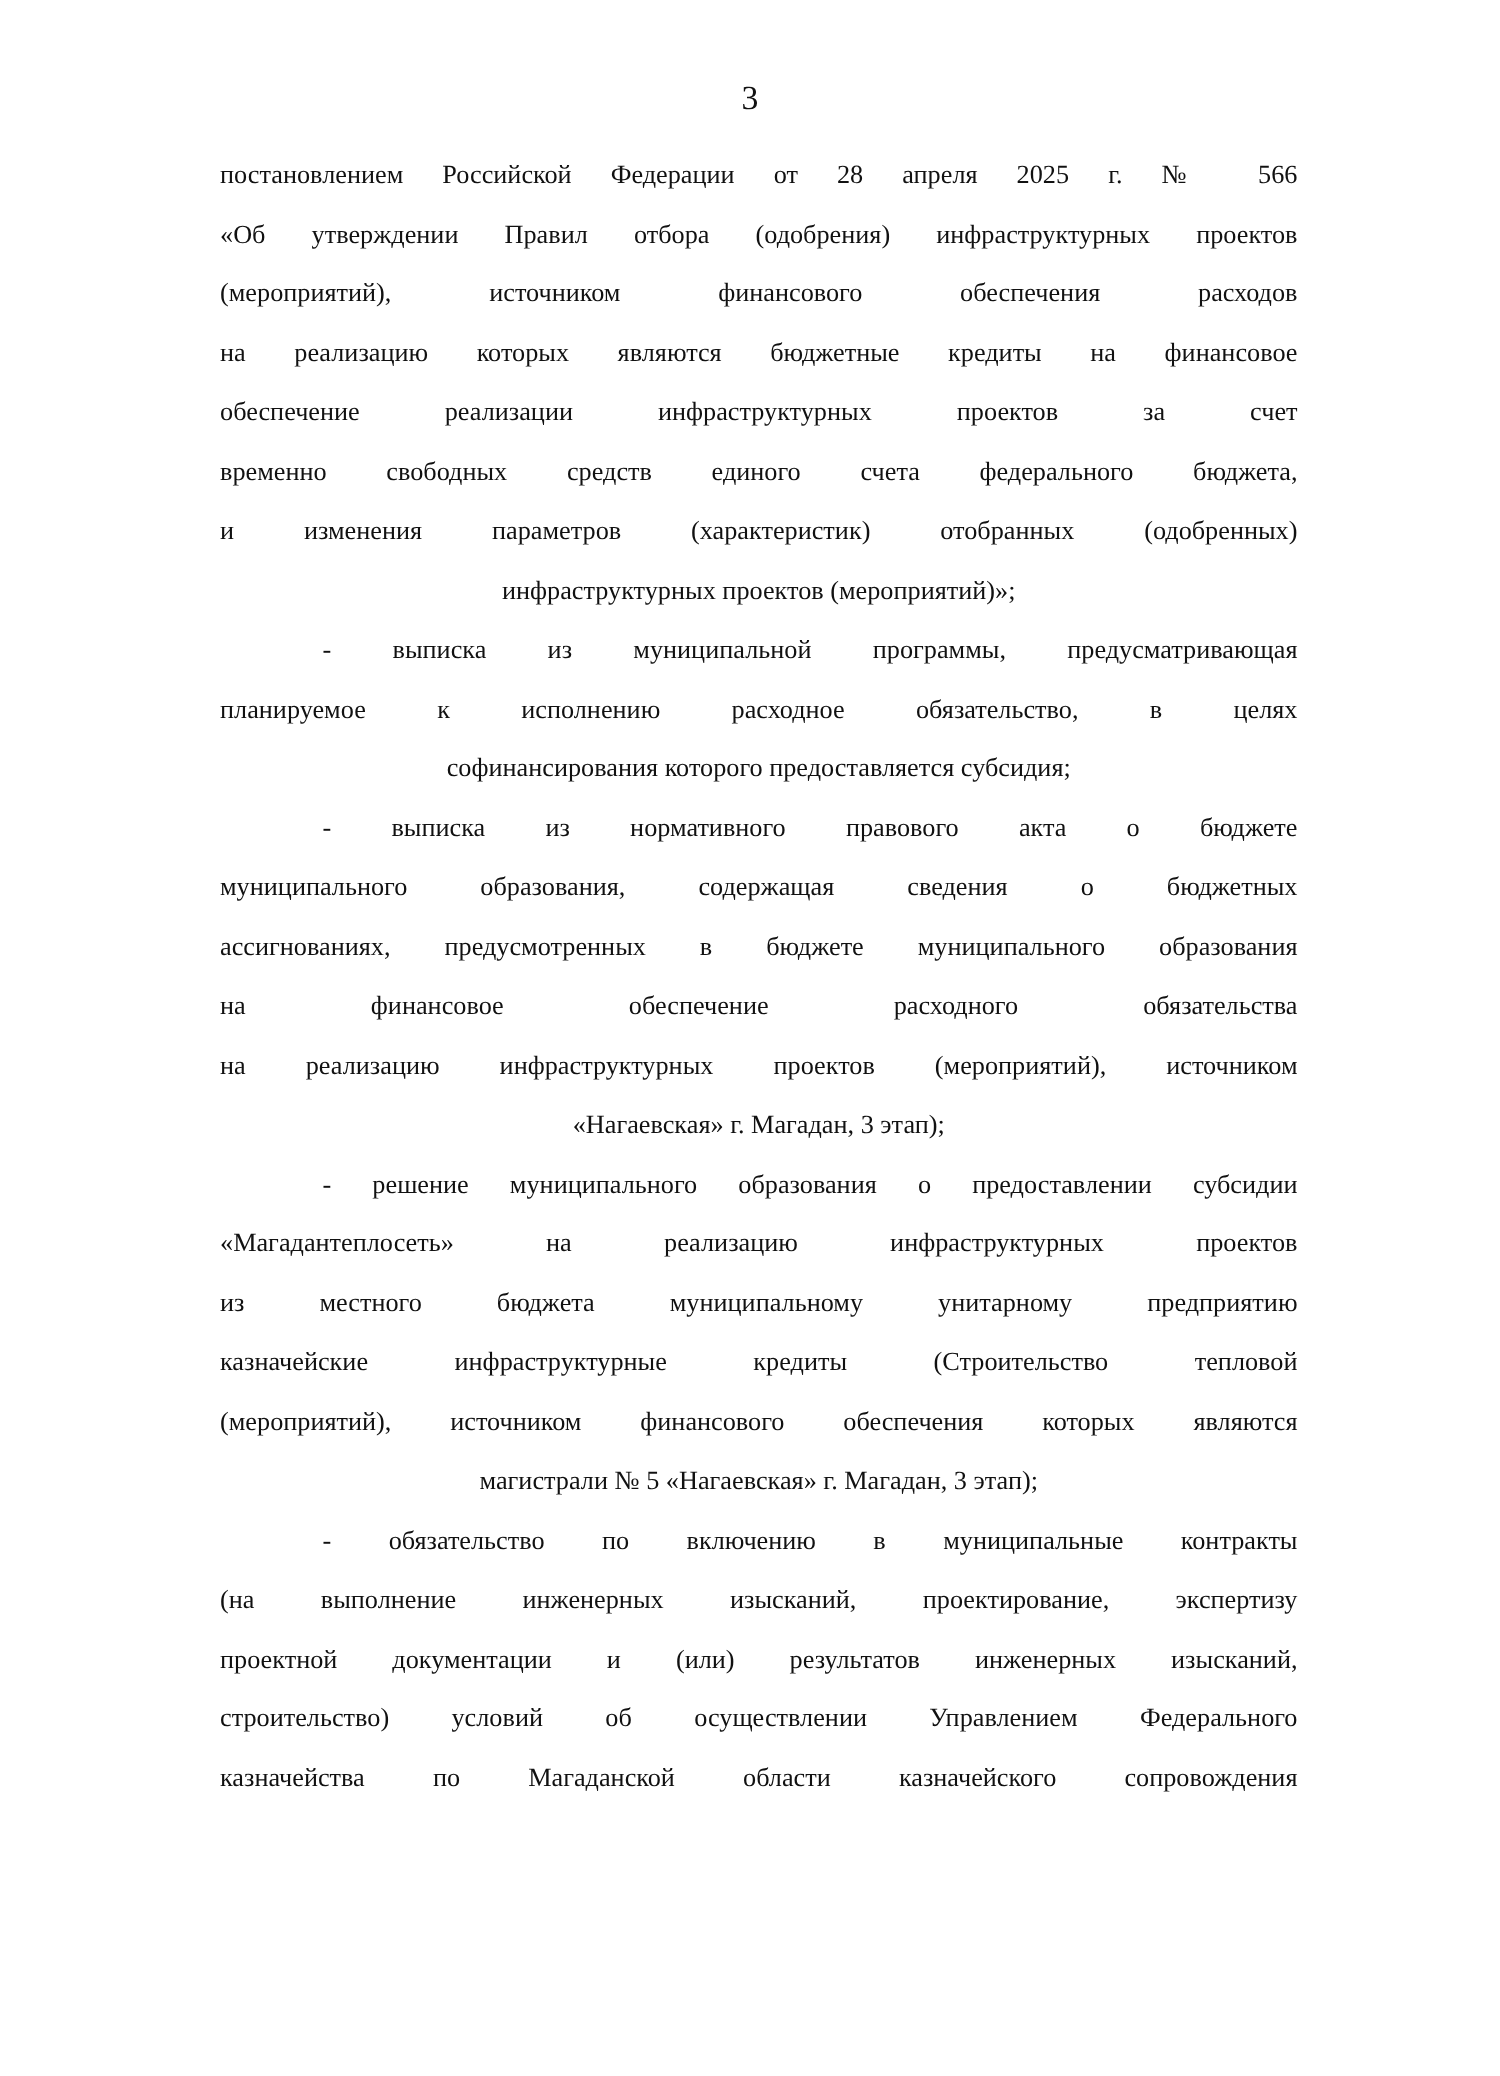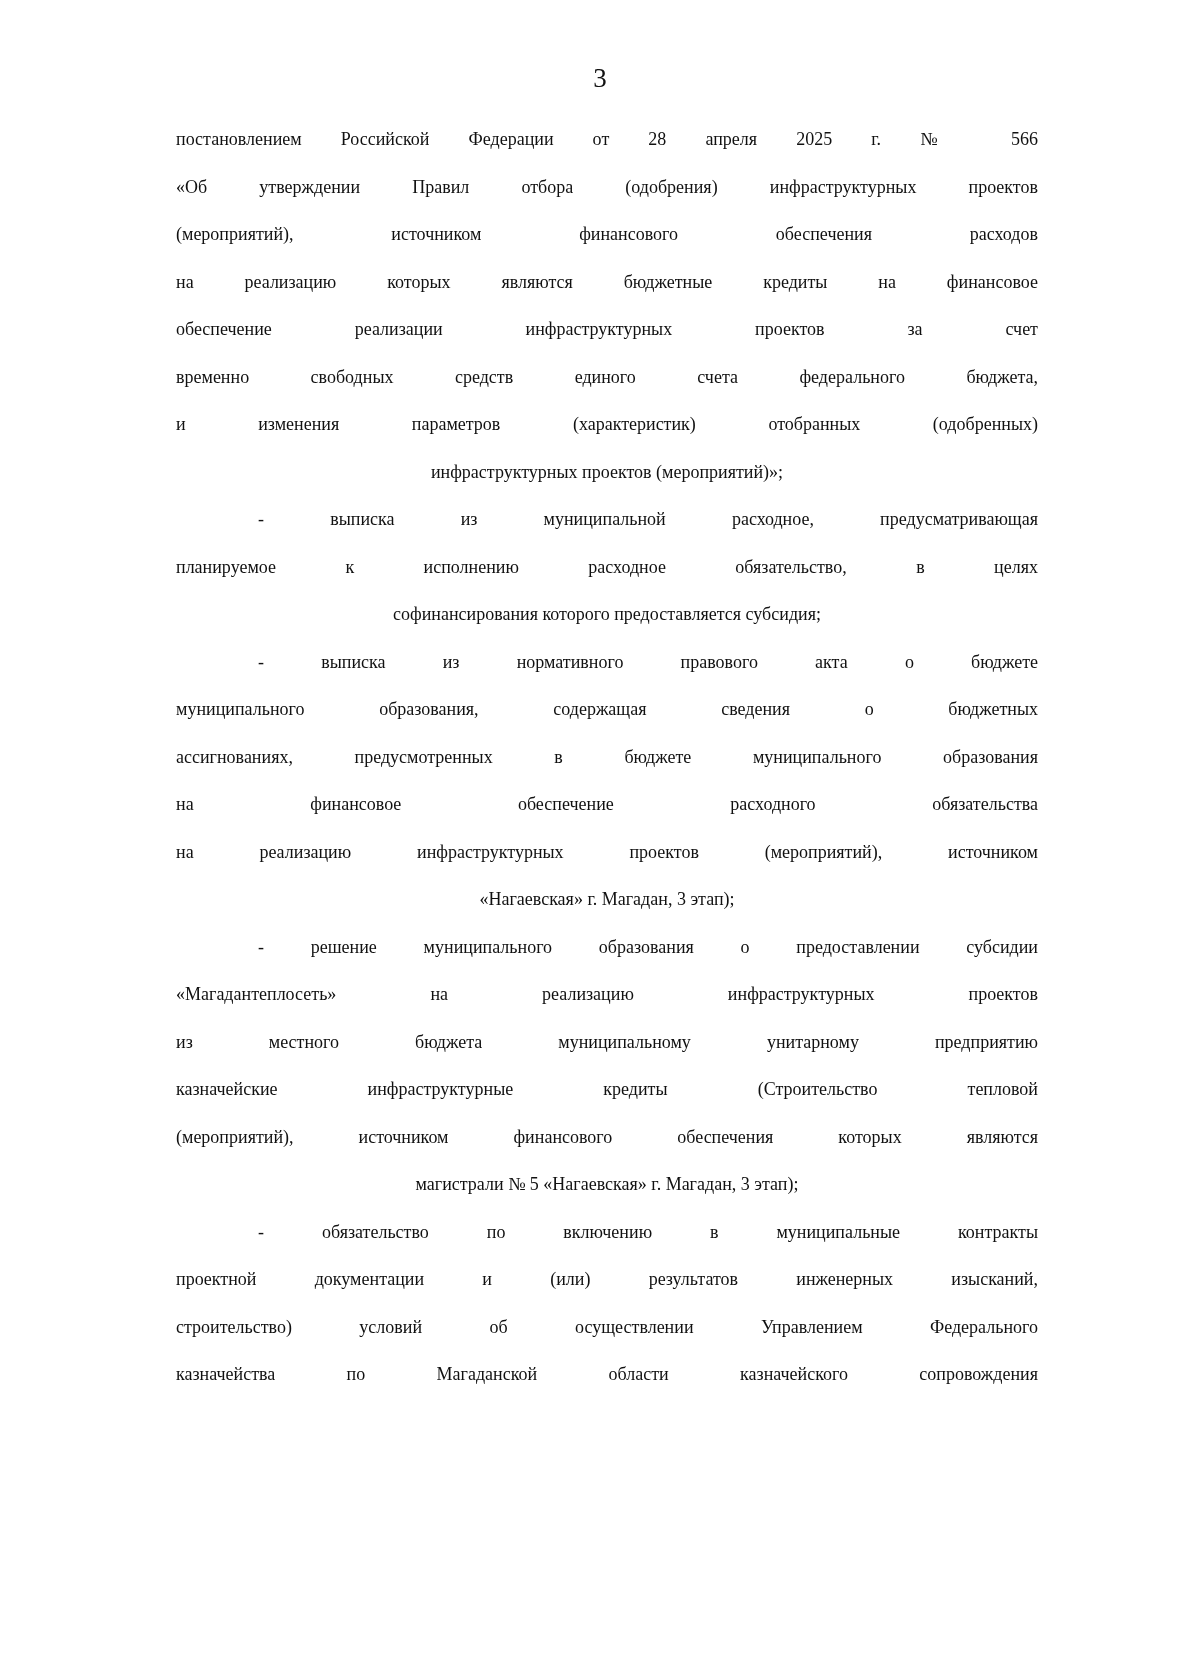--- a/index.html
+++ b/index.html
@@ -10,21 +10,21 @@
     font-family: "Liberation Serif", "DejaVu Serif", serif;
   }
   .page-number {
     position: absolute; top: 62px; left: 0; width: 1200px;
     text-align: center; font-size: 27px; line-height: 32px;
   }
   .body-text {
     position: absolute; left: 176px; top: 116px; width: 862px;
   }
   .line {
-    display: block; font-size: 18px; line-height: 47.5px; height: 47.5px;
+    display: block; font-size: 21px; line-height: 47.5px; height: 47.5px;
     white-space: nowrap;
   }
   .line.justify {
     text-align: justify; text-align-last: justify;
   }
   .line.indent { padding-left: 82px; box-sizing: border-box; }
   .line.left { text-align: center; }
 </style>
 </head>
 <body>
@@ -33,33 +33,34 @@
   <div class="page-number">3</div>
   <div class="body-text" id="body-text">
       <span class="line justify">постановлением Российской Федерации от 28 апреля 2025 г. № 566</span>
       <span class="line justify">«Об утверждении Правил отбора (одобрения) инфраструктурных проектов</span>
       <span class="line justify">(мероприятий), источником финансового обеспечения расходов</span>
       <span class="line justify">на реализацию которых являются бюджетные кредиты на финансовое</span>
       <span class="line justify">обеспечение реализации инфраструктурных проектов за счет</span>
       <span class="line justify">временно свободных средств единого счета федерального бюджета,</span>
       <span class="line justify">и изменения параметров (характеристик) отобранных (одобренных)</span>
       <span class="line left">инфраструктурных проектов (мероприятий)»;</span>
-      <span class="line justify indent">- выписка из муниципальной расходное, предусматривающая</span>
+      <span class="line justify indent">- выписка из муниципальной программы, предусматривающая</span>
       <span class="line justify">планируемое к исполнению расходное обязательство, в целях</span>
       <span class="line left">софинансирования которого предоставляется субсидия;</span>
       <span class="line justify indent">- выписка из нормативного правового акта о бюджете</span>
       <span class="line justify">муниципального образования, содержащая сведения о бюджетных</span>
       <span class="line justify">ассигнованиях, предусмотренных в бюджете муниципального образования</span>
       <span class="line justify">на финансовое обеспечение расходного обязательства</span>
       <span class="line justify">на реализацию инфраструктурных проектов (мероприятий), источником</span>
       <span class="line left">«Нагаевская» г. Магадан, 3 этап);</span>
       <span class="line justify indent">- решение муниципального образования о предоставлении субсидии</span>
       <span class="line justify">«Магадантеплосеть» на реализацию инфраструктурных проектов</span>
       <span class="line justify">из местного бюджета муниципальному унитарному предприятию</span>
       <span class="line justify">казначейские инфраструктурные кредиты (Строительство тепловой</span>
       <span class="line justify">(мероприятий), источником финансового обеспечения которых являются</span>
       <span class="line left">магистрали № 5 «Нагаевская» г. Магадан, 3 этап);</span>
       <span class="line justify indent">- обязательство по включению в муниципальные контракты</span>
+      <span class="line justify">(на выполнение инженерных изысканий, проектирование, экспертизу</span>
       <span class="line justify">проектной документации и (или) результатов инженерных изысканий,</span>
       <span class="line justify">строительство) условий об осуществлении Управлением Федерального</span>
       <span class="line justify">казначейства по Магаданской области казначейского сопровождения</span>
     </div>
 </div>
 
 </body></html>

